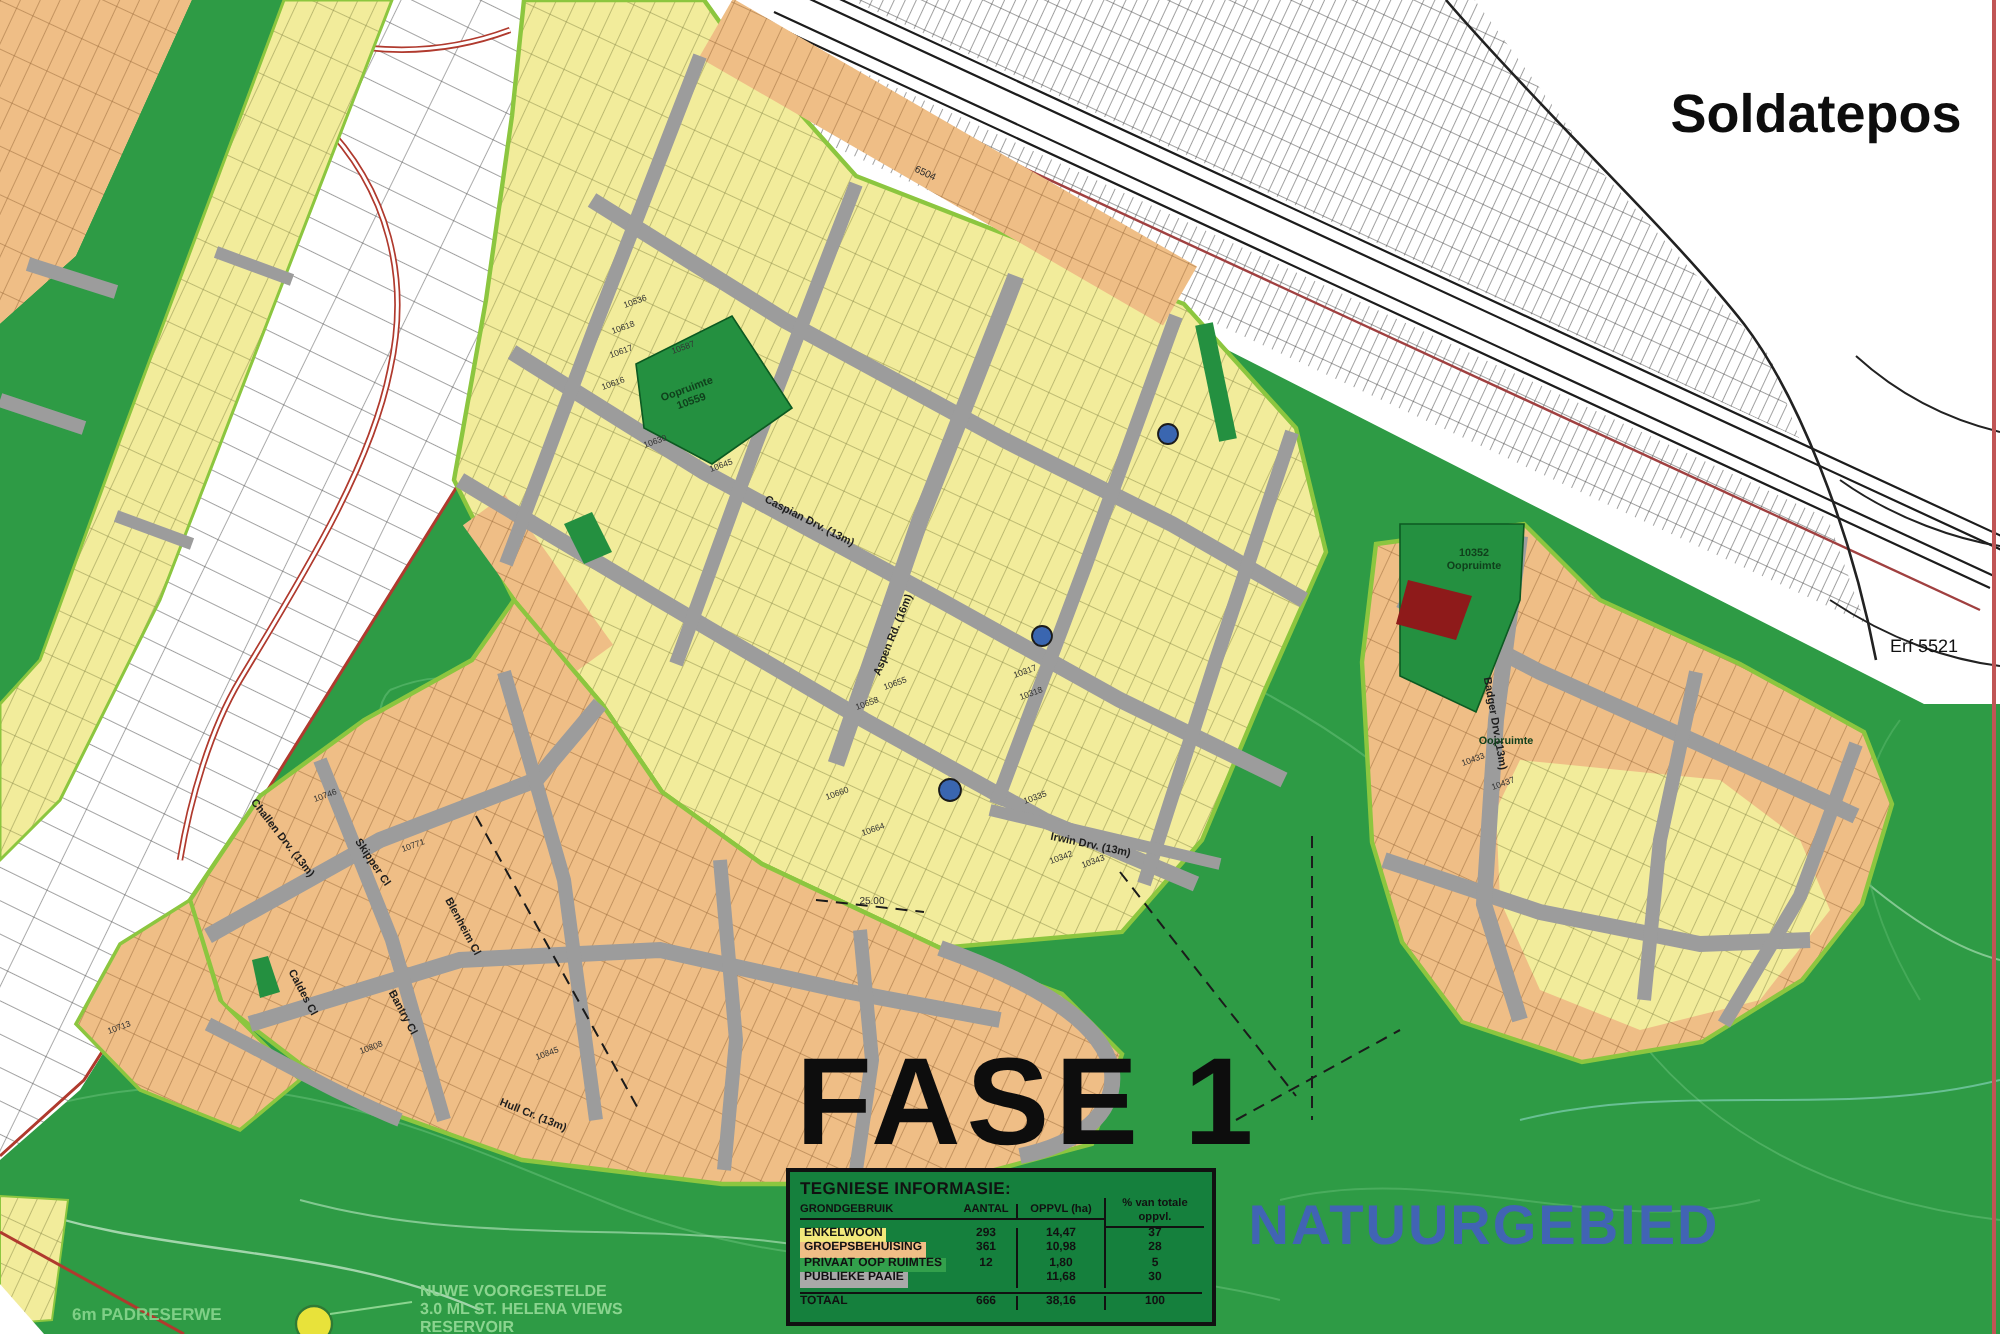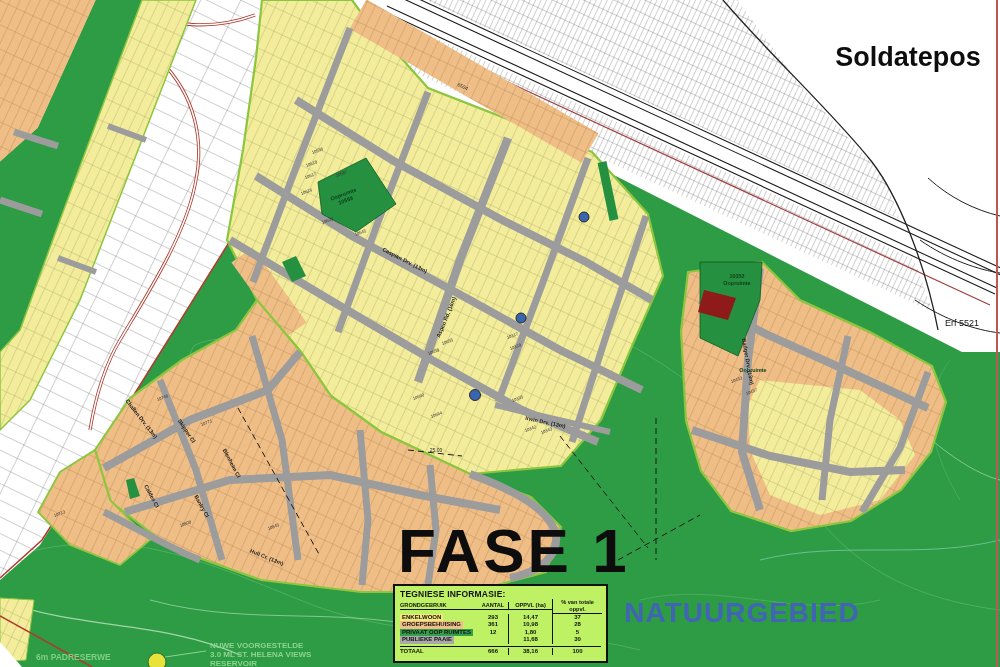--- a/index.html
+++ b/index.html
@@ -12,21 +12,21 @@
   .plotnum{font-size:4.3px;fill:#333;text-anchor:middle;}
   .osp{font-size:5.4px;font-weight:bold;fill:#10401c;text-anchor:middle;}
   .misc{font-size:5px;fill:#2a2a2a;text-anchor:middle;}
   .fase{font-size:62px;font-weight:bold;fill:#0d0d0d;letter-spacing:3px;}
   .soldatepos{font-size:27px;font-weight:bold;fill:#0d0d0d;text-anchor:middle;}
   .natuur{font-size:28px;font-weight:bold;fill:#4164B4;letter-spacing:1px;text-anchor:middle;}
   .erf{font-size:9px;fill:#111;text-anchor:middle;}
   .note{font-size:8px;font-weight:bold;fill:#8BD48F;}
   .pad{font-size:8.5px;font-weight:bold;fill:#7FCF86;}
   
-  #legend{position:absolute;left:393px;top:584px;width:215px;height:79px;background:#bef264;
+  #legend{position:absolute;left:393px;top:584px;width:215px;height:79px;background:#15803d;
           border:2px solid #111;box-sizing:border-box;padding:3px 5px 2px 5px;color:#111;}
   #legend .t-title{font-size:8.5px;font-weight:bold;letter-spacing:.2px;}
   .trow{display:grid;grid-template-columns:78px 30px 44px 50px;align-items:center;
         font-size:6px;font-weight:bold;line-height:1.25;}
   .trow .c{padding:0 2px;text-align:center;}
   .trow .c1{text-align:left;padding-left:0;}
   .trow .c3,.trow .c4{border-left:1px solid #111;}
   .thead .c{border-bottom:1px solid #111;font-size:5.6px;}
   .thead .c1{text-align:left;}
   .tlabel{display:inline-block;padding:0 2px;}

